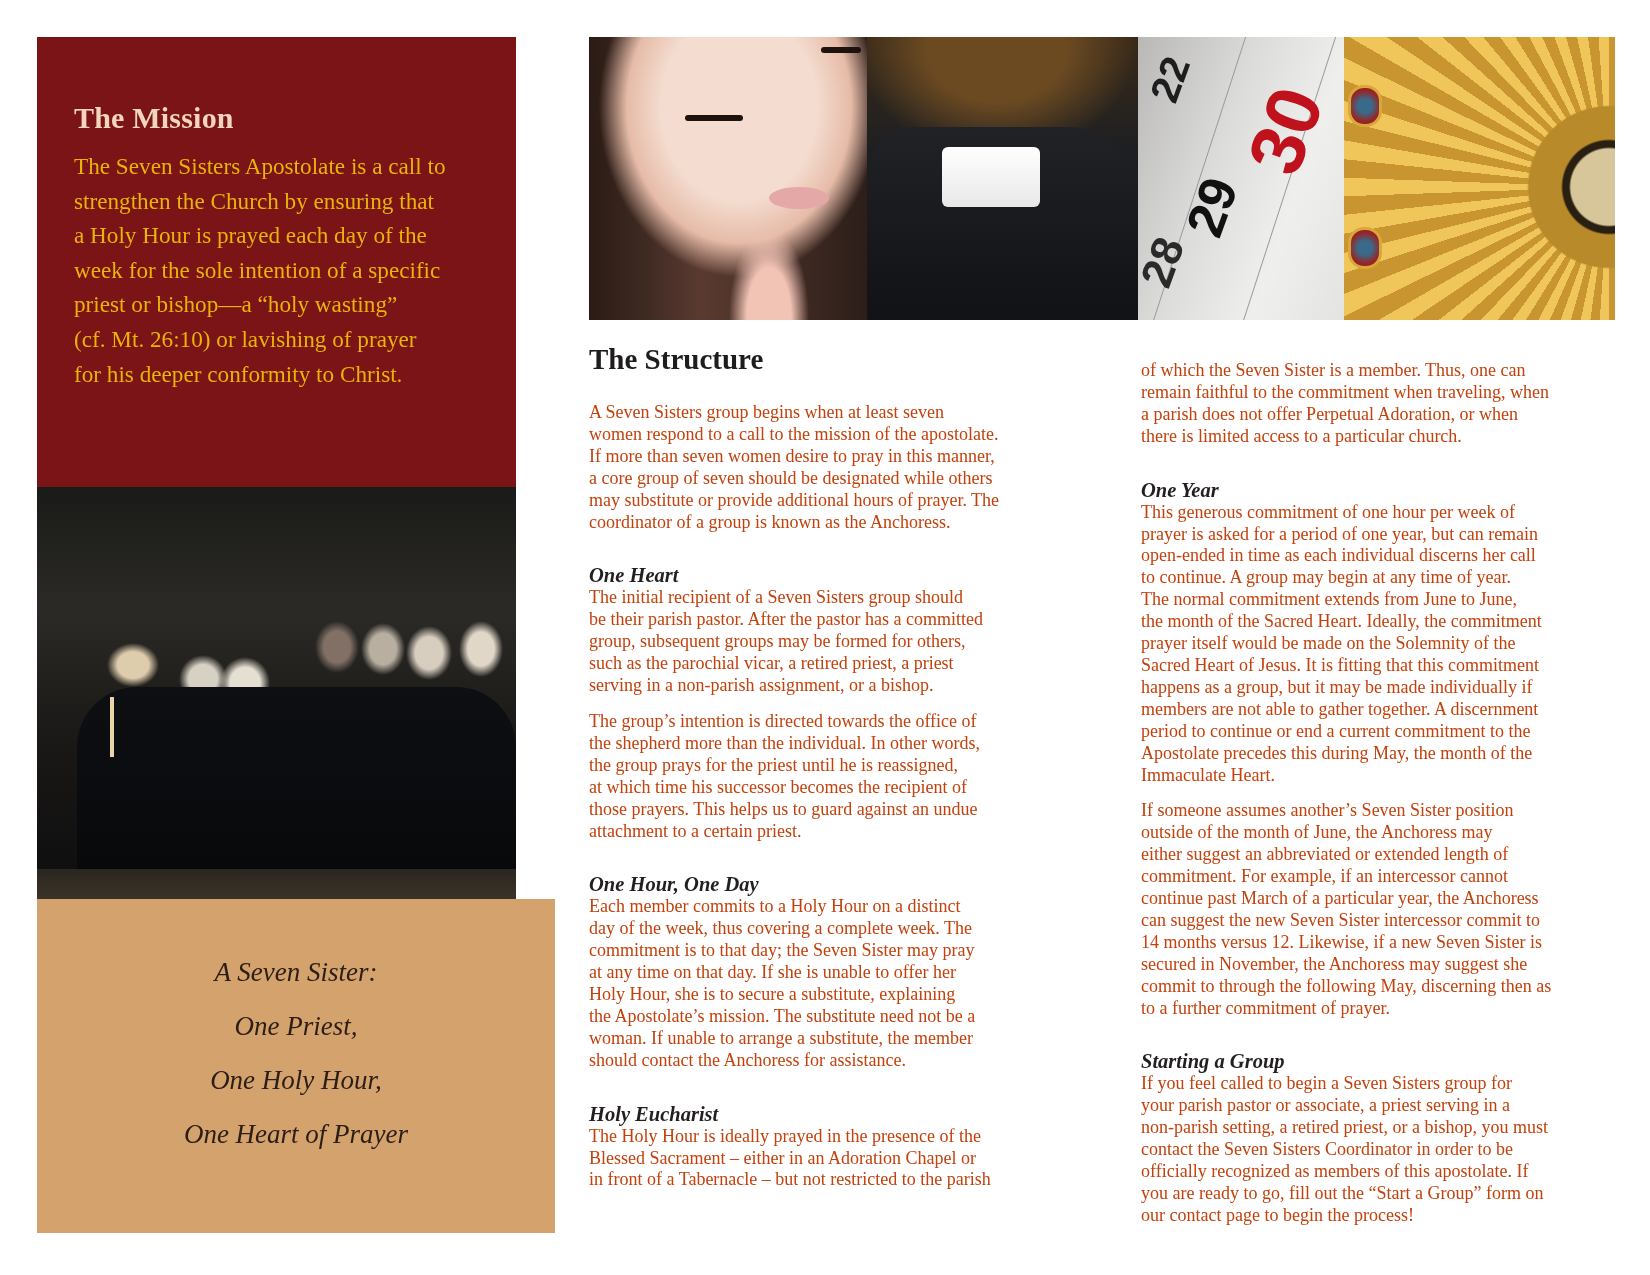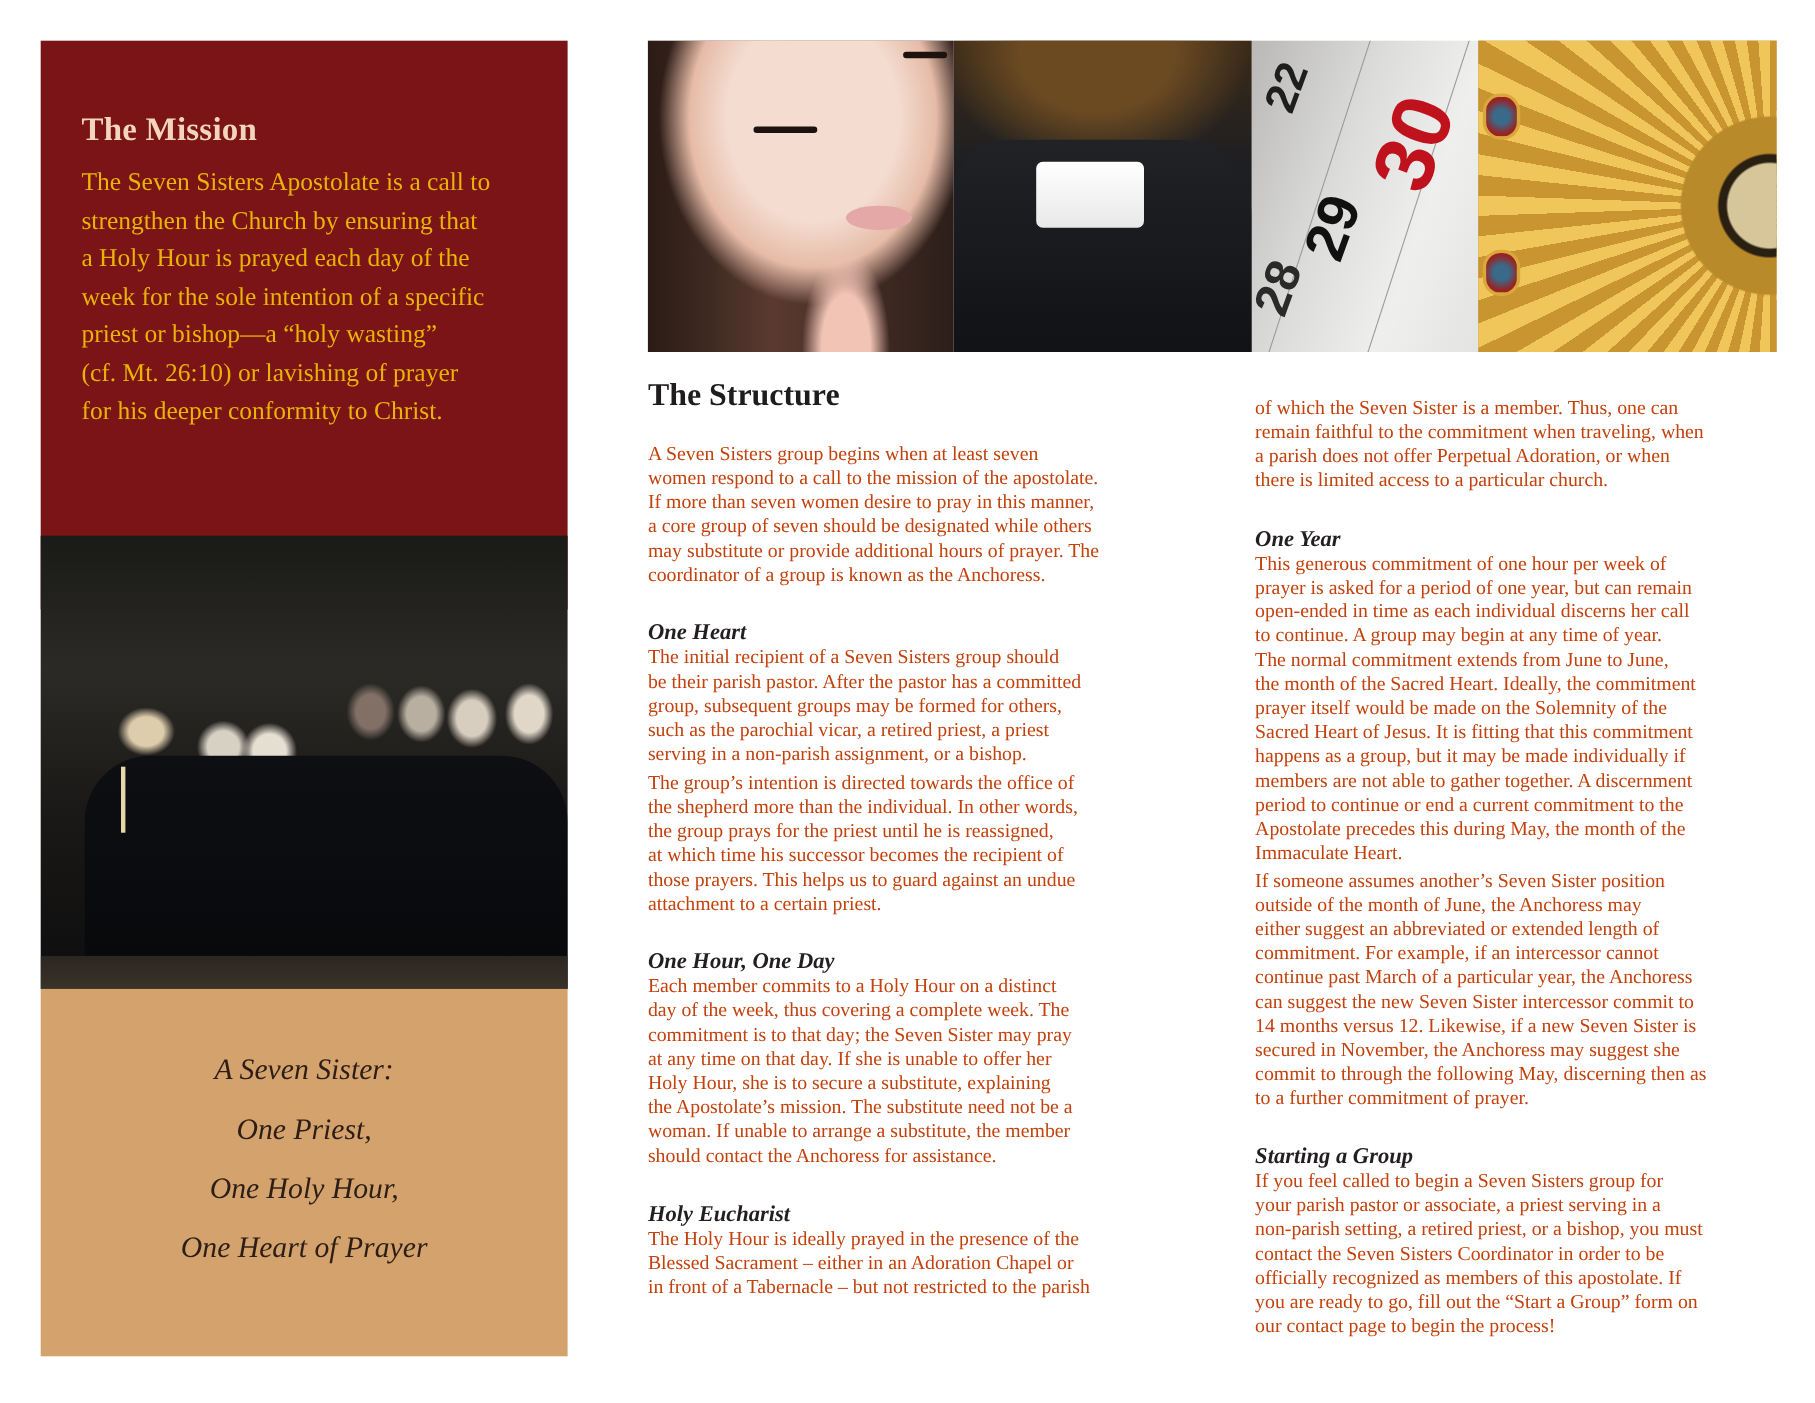--- a/index.html
+++ b/index.html
@@ -39,21 +39,21 @@
   }
   .painting .floor {
     position: absolute; left: 0; right: 0; bottom: 0; height: 30px;
     background: linear-gradient(180deg, #2a2620, #3a3329);
   }
   .painting .candle {
     position: absolute; left: 73px; top: 210px; width: 4px; height: 60px; background: #e6d6a8;
   }
 
   .quote {
-    position: absolute; left: 37px; top: 899px; width: 479px; height: 334px;
+    position: absolute; left: 37px; top: 899px; width: 518px; height: 334px;
     background: #d4a36d; text-align: center; padding-top: 46px;
   }
   .quote .line {
     display: block; font-family: "Liberation Serif", "DejaVu Serif", serif;
     font-style: italic; font-size: 27px; color: #2c1d15; line-height: 54px;
   }
 
   
   .photos {
     position: absolute; left: 589px; top: 37px; width: 1026px; height: 283px; display: flex;
@@ -114,21 +114,21 @@
   .structure-title {
     font-weight: bold; font-size: 29px; color: #1f1c1d; margin-bottom: 24px; line-height: 38px;
   }
   .sec-head {
     font-weight: bold; font-style: italic; font-size: 20.5px; line-height: 24px; color: #231f20;
   }
   .para {
     font-size: 18px; line-height: 21.9px; color: #c2410c; white-space: pre-line; font-family: Liberation Serif, serif;
   }
   .section { margin-bottom: 30px; }
-  .para + .para { margin-top: 4px; }
+  .para + .para { margin-top: 14px; }
 </style>
 </head>
 <body>
 
 <section class="mission">
   <h2>The Mission</h2>
   <p>The Seven Sisters Apostolate is a call to
 strengthen the Church by ensuring that
 a Holy Hour is prayed each day of the
 week for the sole intention of a specific

